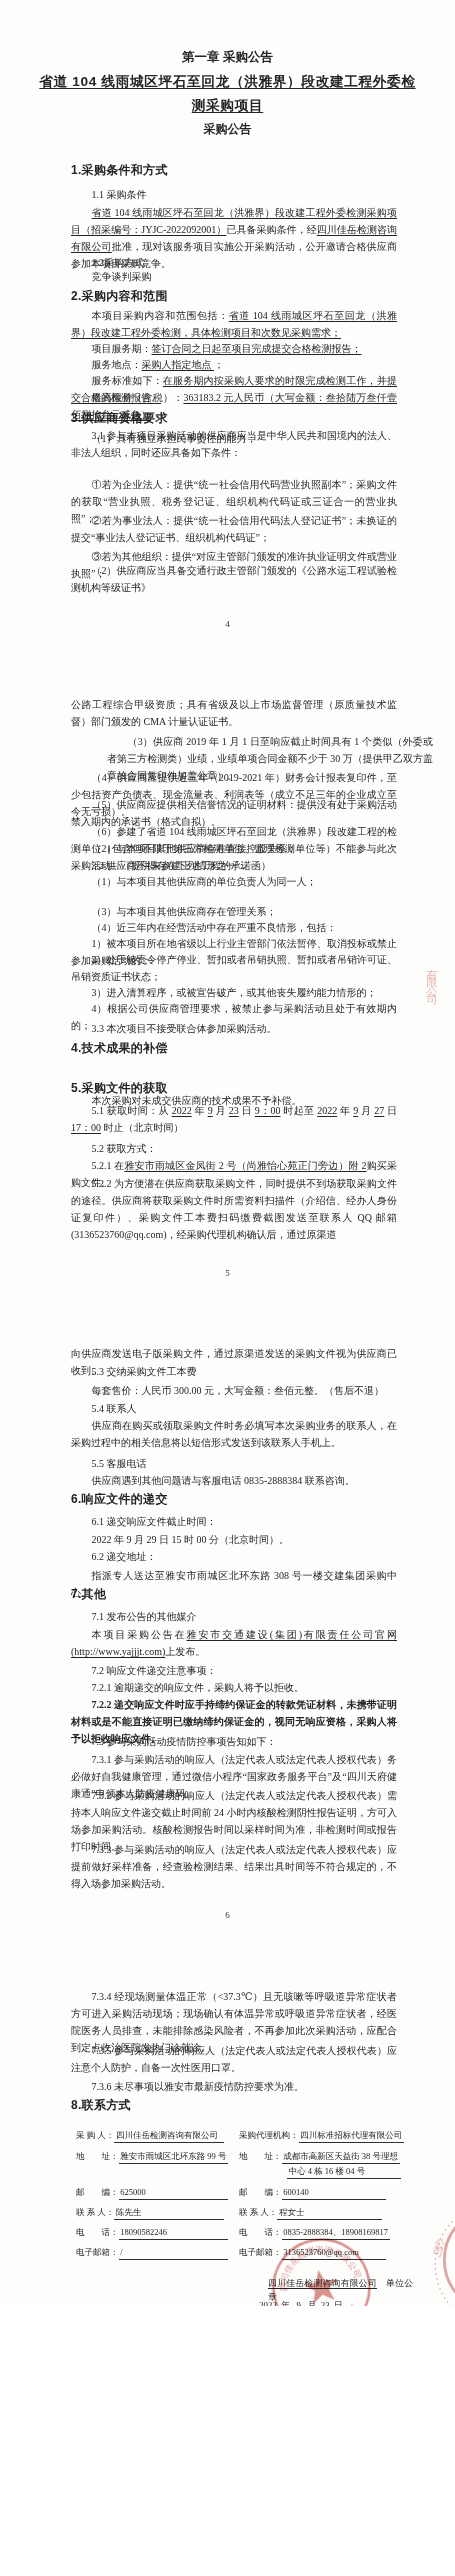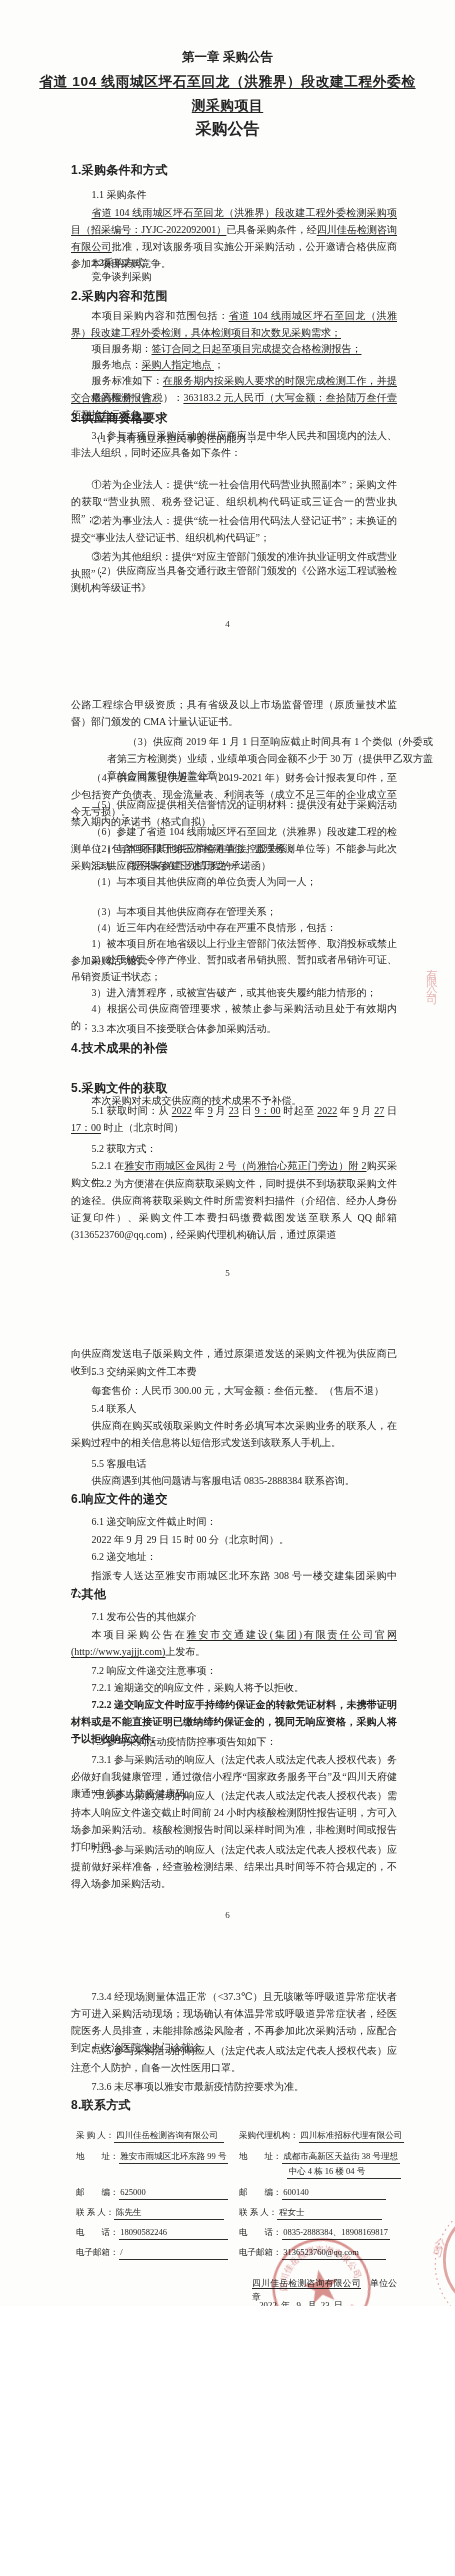--- a/index.html
+++ b/index.html
@@ -10,21 +10,21 @@
     color:#242424;
   }
   .blk{position:absolute;left:71px;width:326px;text-align:justify;}
   .body{font-size:10px;line-height:17px;}
   .small{font-size:8.8px;line-height:13.7px;}
   .ind{text-indent:20.5px;}
   .bold{font-weight:700;}
   .center{left:0;width:455px;text-align:center;}
   .t-chapter{font-family:"Liberation Sans","DejaVu Sans",sans-serif;font-weight:700;font-size:12.5px;line-height:17px;}
   .t-main{font-family:"Liberation Sans","DejaVu Sans",sans-serif;font-weight:700;font-size:13.7px;line-height:20.5px;letter-spacing:0.6px;}
-  .t-sub{font-family:"Liberation Sans","DejaVu Sans",sans-serif;font-weight:600;font-size:16px;line-height:16px;}
+  .t-sub{font-family:"Liberation Sans","DejaVu Sans",sans-serif;font-weight:600;font-size:12px;line-height:16px;}
   .h1{font-family:"Liberation Sans","DejaVu Sans",sans-serif;font-weight:700;font-size:12px;line-height:17px;letter-spacing:0.3px;text-align:left;}
   .pagenum{font-size:9px;line-height:12.5px;color:#333;}
   .u{text-decoration:underline;text-underline-offset:2.3px;text-decoration-thickness:0.6px;}
   
   .contact{position:absolute;left:76px;top:2130px;width:322px;height:134px;font-size:8.5px;line-height:11.4px;}
   .crow{position:absolute;white-space:nowrap;}
   .clabel{display:inline-block;color:#242424;}
   .cval{display:inline-block;border-bottom:0.7px solid #2e2e2e;min-width:106px;padding:0 1.7px 0.6px 1.7px;}
   .cval.wide{min-width:101px;}
   
@@ -119,21 +119,21 @@
       <div class="blk body ind bold" style="top: 1696px;"><span>7.2.2 递交响应文件时应手持缔约保证金的转款凭证材料，未携带证明材料或是不能直接证明已缴纳缔约保证金的，视同无响应资格，采购人将予以拒收响应文件。</span></div>
       <div class="blk body ind" style="top: 1733px;"><span>7.3 参与采购活动疫情防控事项告知如下：</span></div>
       <div class="blk body ind" style="top: 1751px;"><span>7.3.1 参与采购活动的响应人（法定代表人或法定代表人授权代表）务必做好自我健康管理，通过微信小程序“国家政务服务平台”及“四川天府健康通”申领本人防疫健康码。</span></div>
       <div class="blk body ind" style="top: 1787px;"><span>7.3.2 参与采购活动的响应人（法定代表人或法定代表人授权代表）需持本人响应文件递交截止时间前 24 小时内核酸检测阴性报告证明，方可入场参加采购活动。核酸检测报告时间以采样时间为准，非检测时间或报告打印时间。</span></div>
       <div class="blk body ind" style="top: 1841px;"><span>7.3.3 参与采购活动的响应人（法定代表人或法定代表人授权代表）应提前做好采样准备，经查验检测结果、结果出具时间等不符合规定的，不得入场参加采购活动。</span></div>
       <div class="blk pagenum center" style="top: 1909px;"><span>6</span></div>
       <div class="blk body ind" style="top: 1988px;"><span>7.3.4 经现场测量体温正常（&lt;37.3℃）且无咳嗽等呼吸道异常症状者方可进入采购活动现场；现场确认有体温异常或呼吸道异常症状者，经医院医务人员排查，未能排除感染风险者，不再参加此次采购活动，应配合到定点收治医院发热门诊就诊。</span></div>
       <div class="blk body ind" style="top: 2042px;"><span>7.3.5 参与采购活动的响应人（法定代表人或法定代表人授权代表）应注意个人防护，自备一次性医用口罩。</span></div>
       <div class="blk body ind" style="top: 2078px;"><span>7.3.6 未尽事项以雅安市最新疫情防控要求为准。</span></div>
       <div class="blk h1" style="top: 2097px;"><span>8.联系方式</span></div>
-      <div class="blk small" style="top: 2277px; left: 252px; width: 145px;"><span class="u">四川佳岳检测咨询有限公司</span><span>　单位公章</span></div>
+      <div class="blk small" style="top: 2277px; left: 268px; width: 145px;"><span class="u">四川佳岳检测咨询有限公司</span><span>　单位公章</span></div>
       <div class="blk small" style="top: 2299px; left: 257px; width: 139px;"><span class="u">&nbsp;2022&nbsp;</span><span> 年 </span><span class="u">&nbsp;&nbsp;9&nbsp;&nbsp;</span><span> 月 </span><span class="u">&nbsp;23&nbsp;</span><span> 日</span></div>
       <div class="blk body" style="top: 2331px; left: 71px; width: 171px;"><span>采购代理机构收款账户二维码</span></div>
       <div class="blk small" style="top: 2471px; left: 85px; width: 85px; text-align: left;"><span>显(*显)</span></div>
       <div class="blk pagenum center" style="top: 2554px;"><span>7</span></div>
     </div>
 
   <div class="edge-mark">有限公司</div>
 
   <div class="contact">
     <div class="crow" style="top:0;left:0">

